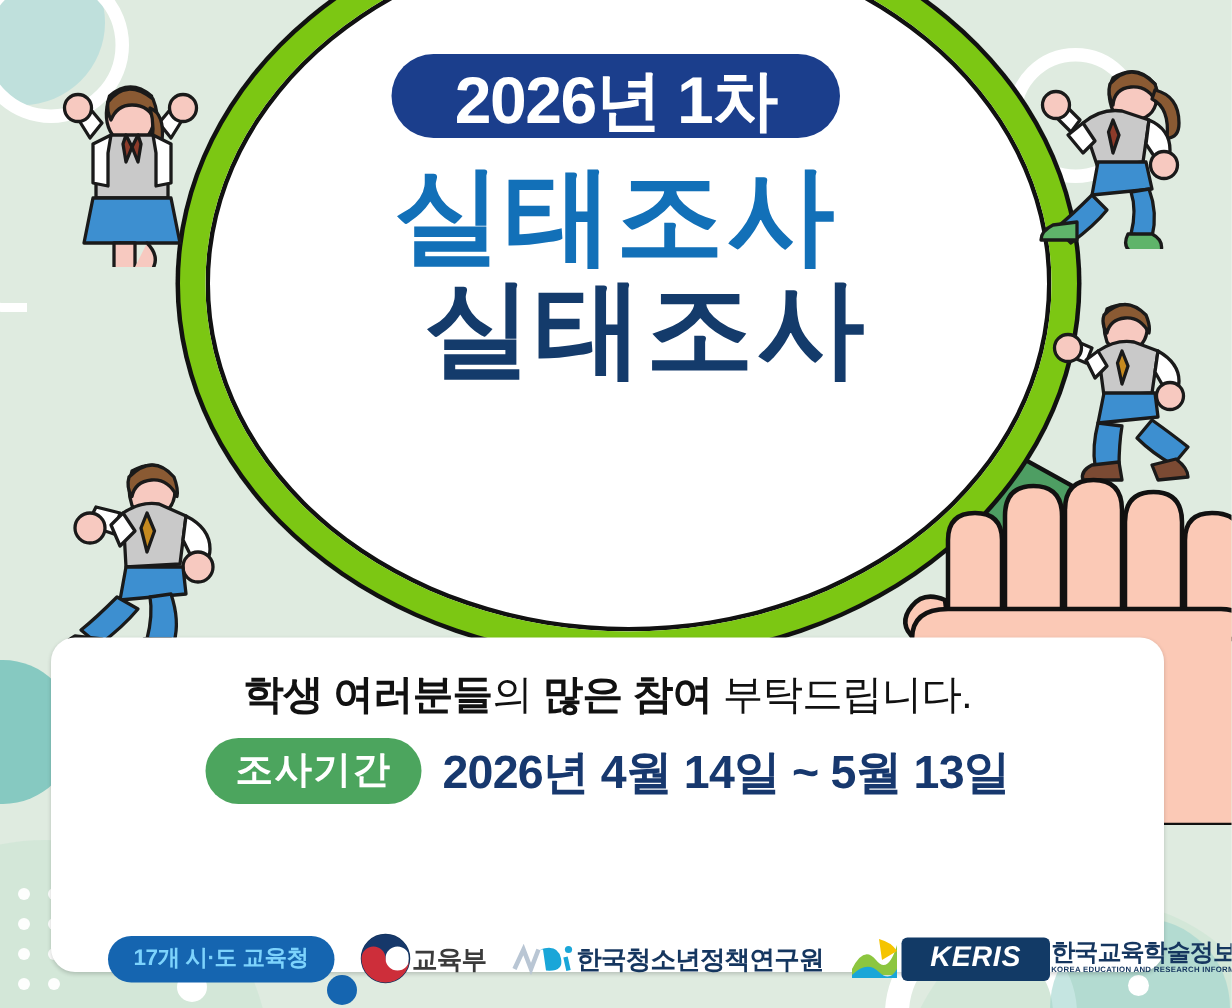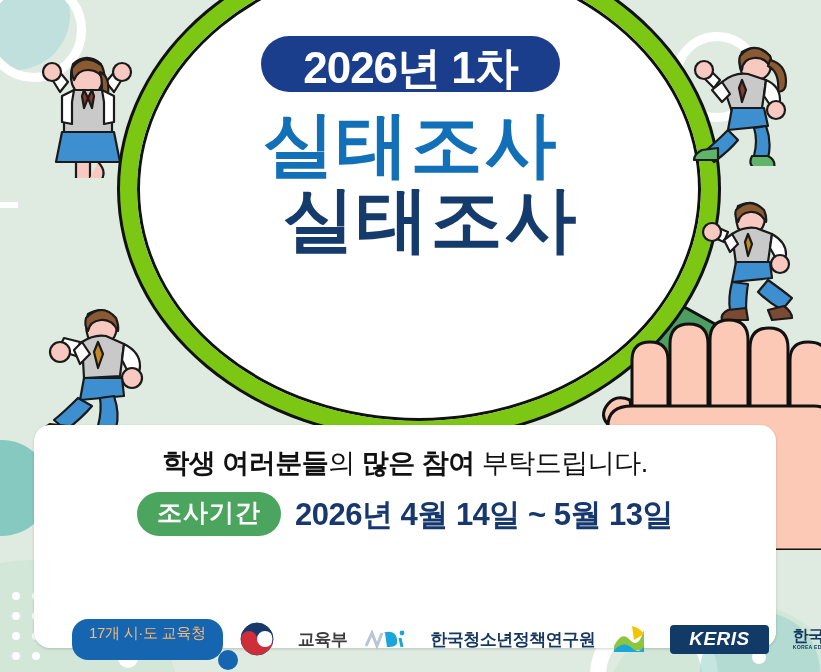--- a/index.html
+++ b/index.html
@@ -54,23 +54,23 @@
   .pill{background:#4ca55e;color:#fff;border-radius:22px;font-size:25px;font-weight:700;
         padding:4px 20px 7px;min-width:132px;text-align:center;box-sizing:border-box;
         letter-spacing:1px;}
   .pill.spaced{letter-spacing:12px;text-indent:12px;}
   .rowval{font-size:31px;font-weight:800;color:#17386e;letter-spacing:-.5px;}
   .rowval.reg{font-weight:700;}
 
   
   .footer{position:absolute;left:0;bottom:0;width:821px;height:66px;z-index:9;
           display:flex;align-items:center;gap:17px;padding-left:72px;box-sizing:border-box;}
-  .blue-pill{background:#1565b0;color:#fdba74;border-radius:16px;font-size:15px;font-weight:400;
-             padding:5px 17px 17px;letter-spacing:-.3px;white-space:nowrap;}
-  .logo{display:flex;align-items:center;gap:24px;white-space:nowrap;}
+  .blue-pill{background:#1565b0;color:#7dd3fc;border-radius:16px;font-size:15px;font-weight:700;
+             padding:5px 17px 7px;letter-spacing:-.3px;white-space:nowrap;}
+  .logo{display:flex;align-items:center;gap:1px;white-space:nowrap;}
   .logo-label{font-size:17px;font-weight:800;color:#3b3b3b;letter-spacing:-.5px;}
   .logo-label.navy{color:#15365f;}
   .keris-box{background:#123a66;color:#fff;border-radius:4px;font-size:19px;font-weight:800;
              padding:3px 19px 4px;letter-spacing:.5px;font-style:italic;}
   .keris-sub{display:flex;flex-direction:column;line-height:1.05;}
   .keris-sub .k1{font-size:16px;font-weight:800;color:#15365f;letter-spacing:-.6px;}
   .keris-sub .k2{font-size:5.2px;font-weight:700;color:#15365f;letter-spacing:.2px;}
 </style>
 </head>
 <body>

